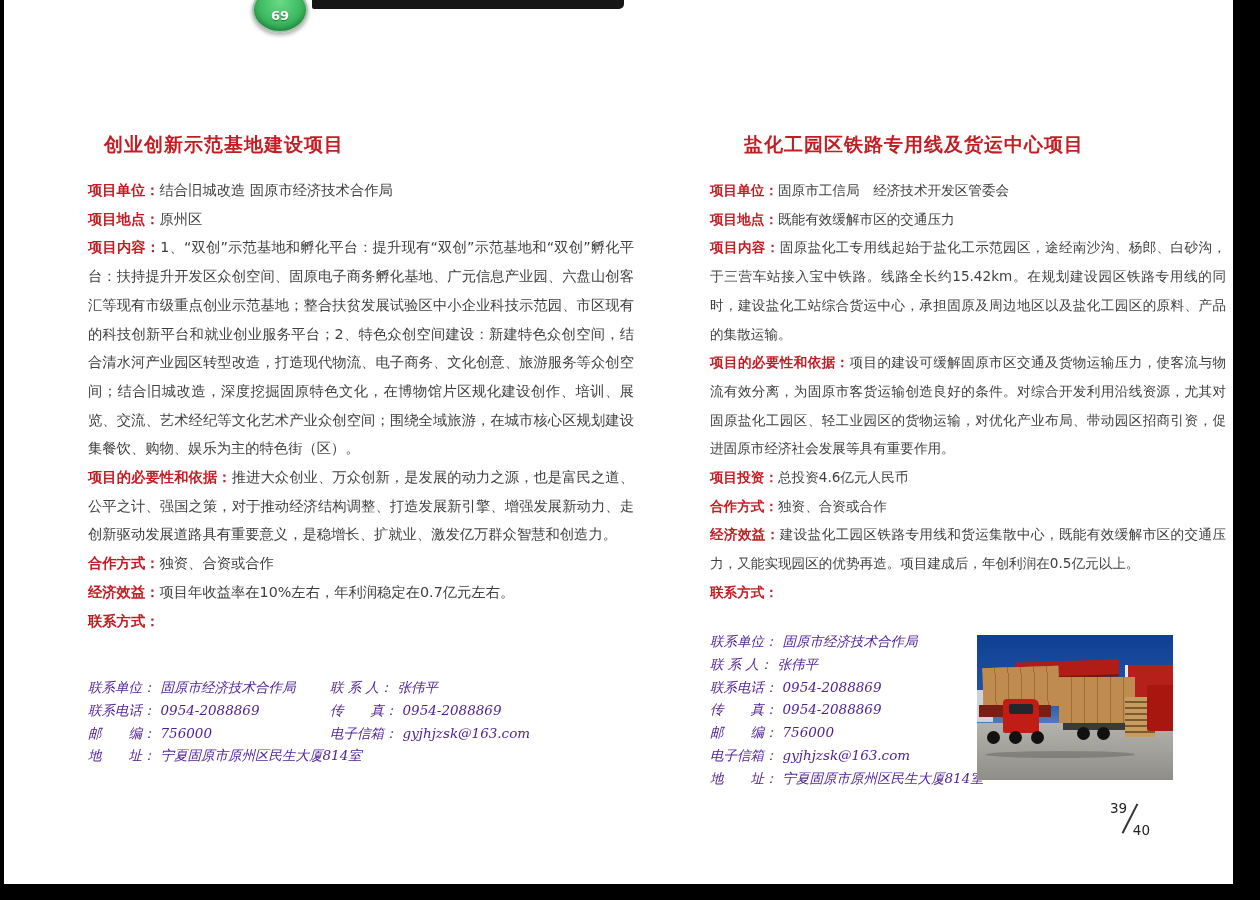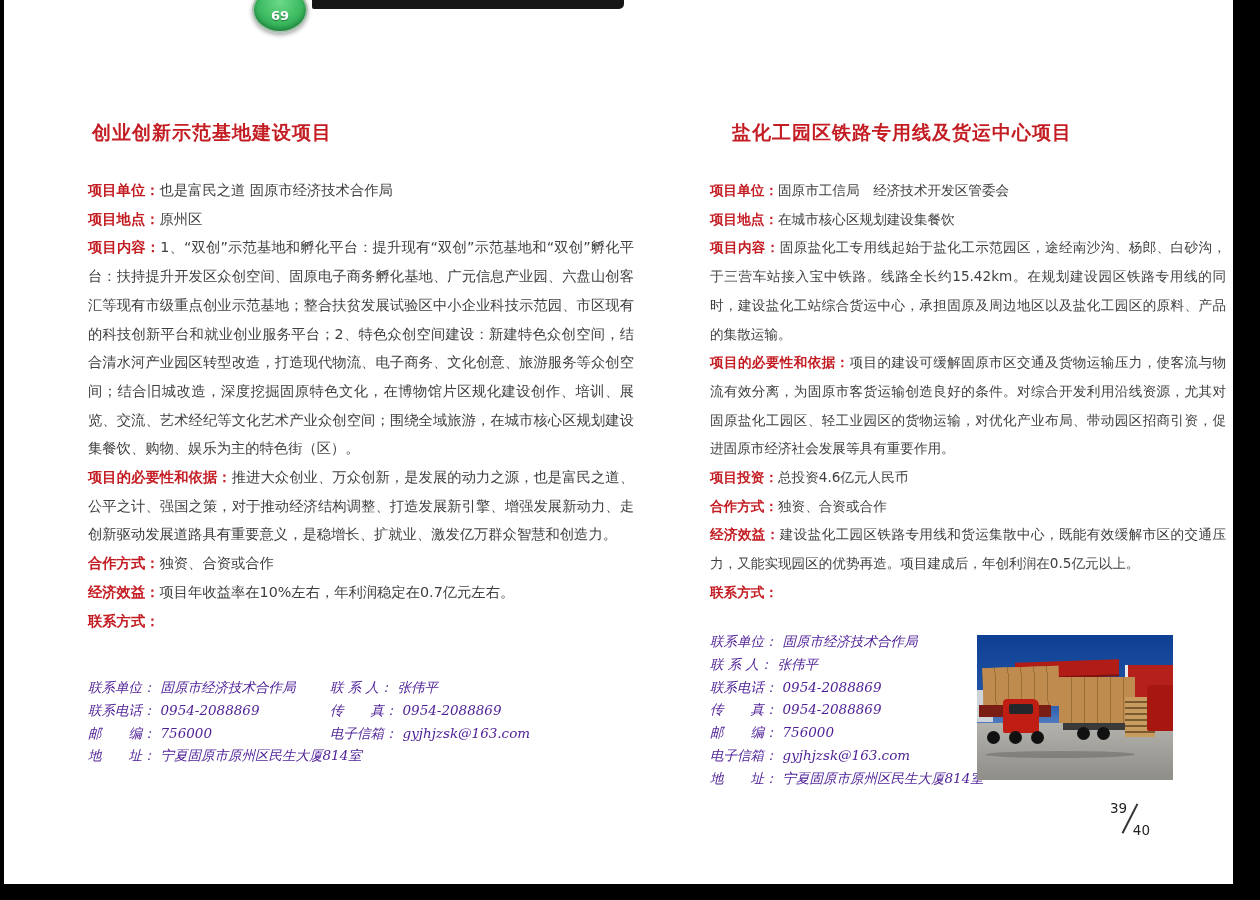--- a/index.html
+++ b/index.html
@@ -21,21 +21,21 @@
     border-radius:50%;
     background:radial-gradient(circle at 50% 30%, #6cd988 0%, #3cba60 55%, #2a9d4c 100%);
     border:2px solid #a9bfae;
     box-shadow:0 2px 4px rgba(0,0,0,.35), inset 0 -3px 5px rgba(0,60,20,.35);
     display:flex;align-items:flex-end;justify-content:center;
     color:#fff;font-size:13px;font-weight:bold;
     text-shadow:0 1px 1px rgba(0,0,0,.4);
     padding-bottom:8px;box-sizing:border-box;
   }
   .proj-title{
-    position:absolute;top:116px;margin:4px;
+    position:absolute;top:116px;margin:16px;
     font-size:19px;font-weight:bold;color:#c31d23;letter-spacing:1px;
     white-space:nowrap;
   }
   .title-left{left:88px;}
   .title-right{left:728px;}
   .col{position:absolute;top:176px;}
   .col-left{left:88px;width:546px;}
   .col-right{left:710px;width:516px;}
   .col-left .para{font-size:14.3px;}
   .col-right .para{font-size:13.6px;}
@@ -97,32 +97,32 @@
 <div class="top-bar"></div>
 
 <div class="badge">
   <span>69</span>
 </div>
 
 <h1 class="proj-title title-left">创业创新示范基地建设项目</h1>
 <h1 class="proj-title title-right">盐化工园区铁路专用线及货运中心项目</h1>
 
 <div class="col col-left">
-  <p class="para"><span class="lbl">项目单位：</span><span>也是富民之道 固原市经济技术合作局</span></p>
+  <p class="para"><span class="lbl">项目单位：</span><span>结合旧城改造 固原市经济技术合作局</span></p>
   <p class="para"><span class="lbl">项目地点：</span><span>原州区</span></p>
   <p class="para"><span class="lbl">项目内容：</span><span>1、“双创”示范基地和孵化平台：提升现有“双创”示范基地和“双创”孵化平台：扶持提升开发区众创空间、固原电子商务孵化基地、广元信息产业园、六盘山创客汇等现有市级重点创业示范基地；整合扶贫发展试验区中小企业科技示范园、市区现有的科技创新平台和就业创业服务平台；2、特色众创空间建设：新建特色众创空间，结合清水河产业园区转型改造，打造现代物流、电子商务、文化创意、旅游服务等众创空间；结合旧城改造，深度挖掘固原特色文化，在博物馆片区规化建设创作、培训、展览、交流、艺术经纪等文化艺术产业众创空间；围绕全域旅游，在城市核心区规划建设集餐饮、购物、娱乐为主的特色街（区）。</span></p>
   <p class="para"><span class="lbl">项目的必要性和依据：</span><span>推进大众创业、万众创新，是发展的动力之源，也是富民之道、公平之计、强国之策，对于推动经济结构调整、打造发展新引擎、增强发展新动力、走创新驱动发展道路具有重要意义，是稳增长、扩就业、激发亿万群众智慧和创造力。</span></p>
   <p class="para"><span class="lbl">合作方式：</span><span>独资、合资或合作</span></p>
   <p class="para"><span class="lbl">经济效益：</span><span>项目年收益率在10%左右，年利润稳定在0.7亿元左右。</span></p>
   <p class="para"><span class="lbl">联系方式：</span></p>
 </div>
 
 <div class="col col-right">
   <p class="para"><span class="lbl">项目单位：</span><span>固原市工信局　经济技术开发区管委会</span></p>
-  <p class="para"><span class="lbl">项目地点：</span><span>在城市核心区规划建设集餐饮</span></p>
+  <p class="para"><span class="lbl">项目地点：</span><span>既能有效缓解市区的交通压力</span></p>
   <p class="para"><span class="lbl">项目内容：</span><span>固原盐化工专用线起始于盐化工示范园区，途经南沙沟、杨郎、白砂沟，于三营车站接入宝中铁路。线路全长约15.42km。在规划建设园区铁路专用线的同时，建设盐化工站综合货运中心，承担固原及周边地区以及盐化工园区的原料、产品的集散运输。</span></p>
   <p class="para"><span class="lbl">项目的必要性和依据：</span><span>项目的建设可缓解固原市区交通及货物运输压力，使客流与物流有效分离，为固原市客货运输创造良好的条件。对综合开发利用沿线资源，尤其对固原盐化工园区、轻工业园区的货物运输，对优化产业布局、带动园区招商引资，促进固原市经济社会发展等具有重要作用。</span></p>
   <p class="para"><span class="lbl">项目投资：</span><span>总投资4.6亿元人民币</span></p>
   <p class="para"><span class="lbl">合作方式：</span><span>独资、合资或合作</span></p>
   <p class="para"><span class="lbl">经济效益：</span><span>建设盐化工园区铁路专用线和货运集散中心，既能有效缓解市区的交通压力，又能实现园区的优势再造。项目建成后，年创利润在0.5亿元以上。</span></p>
   <p class="para"><span class="lbl">联系方式：</span></p>
 </div>
 
 <div class="contact contact-left">
   <div class="c-grid">

